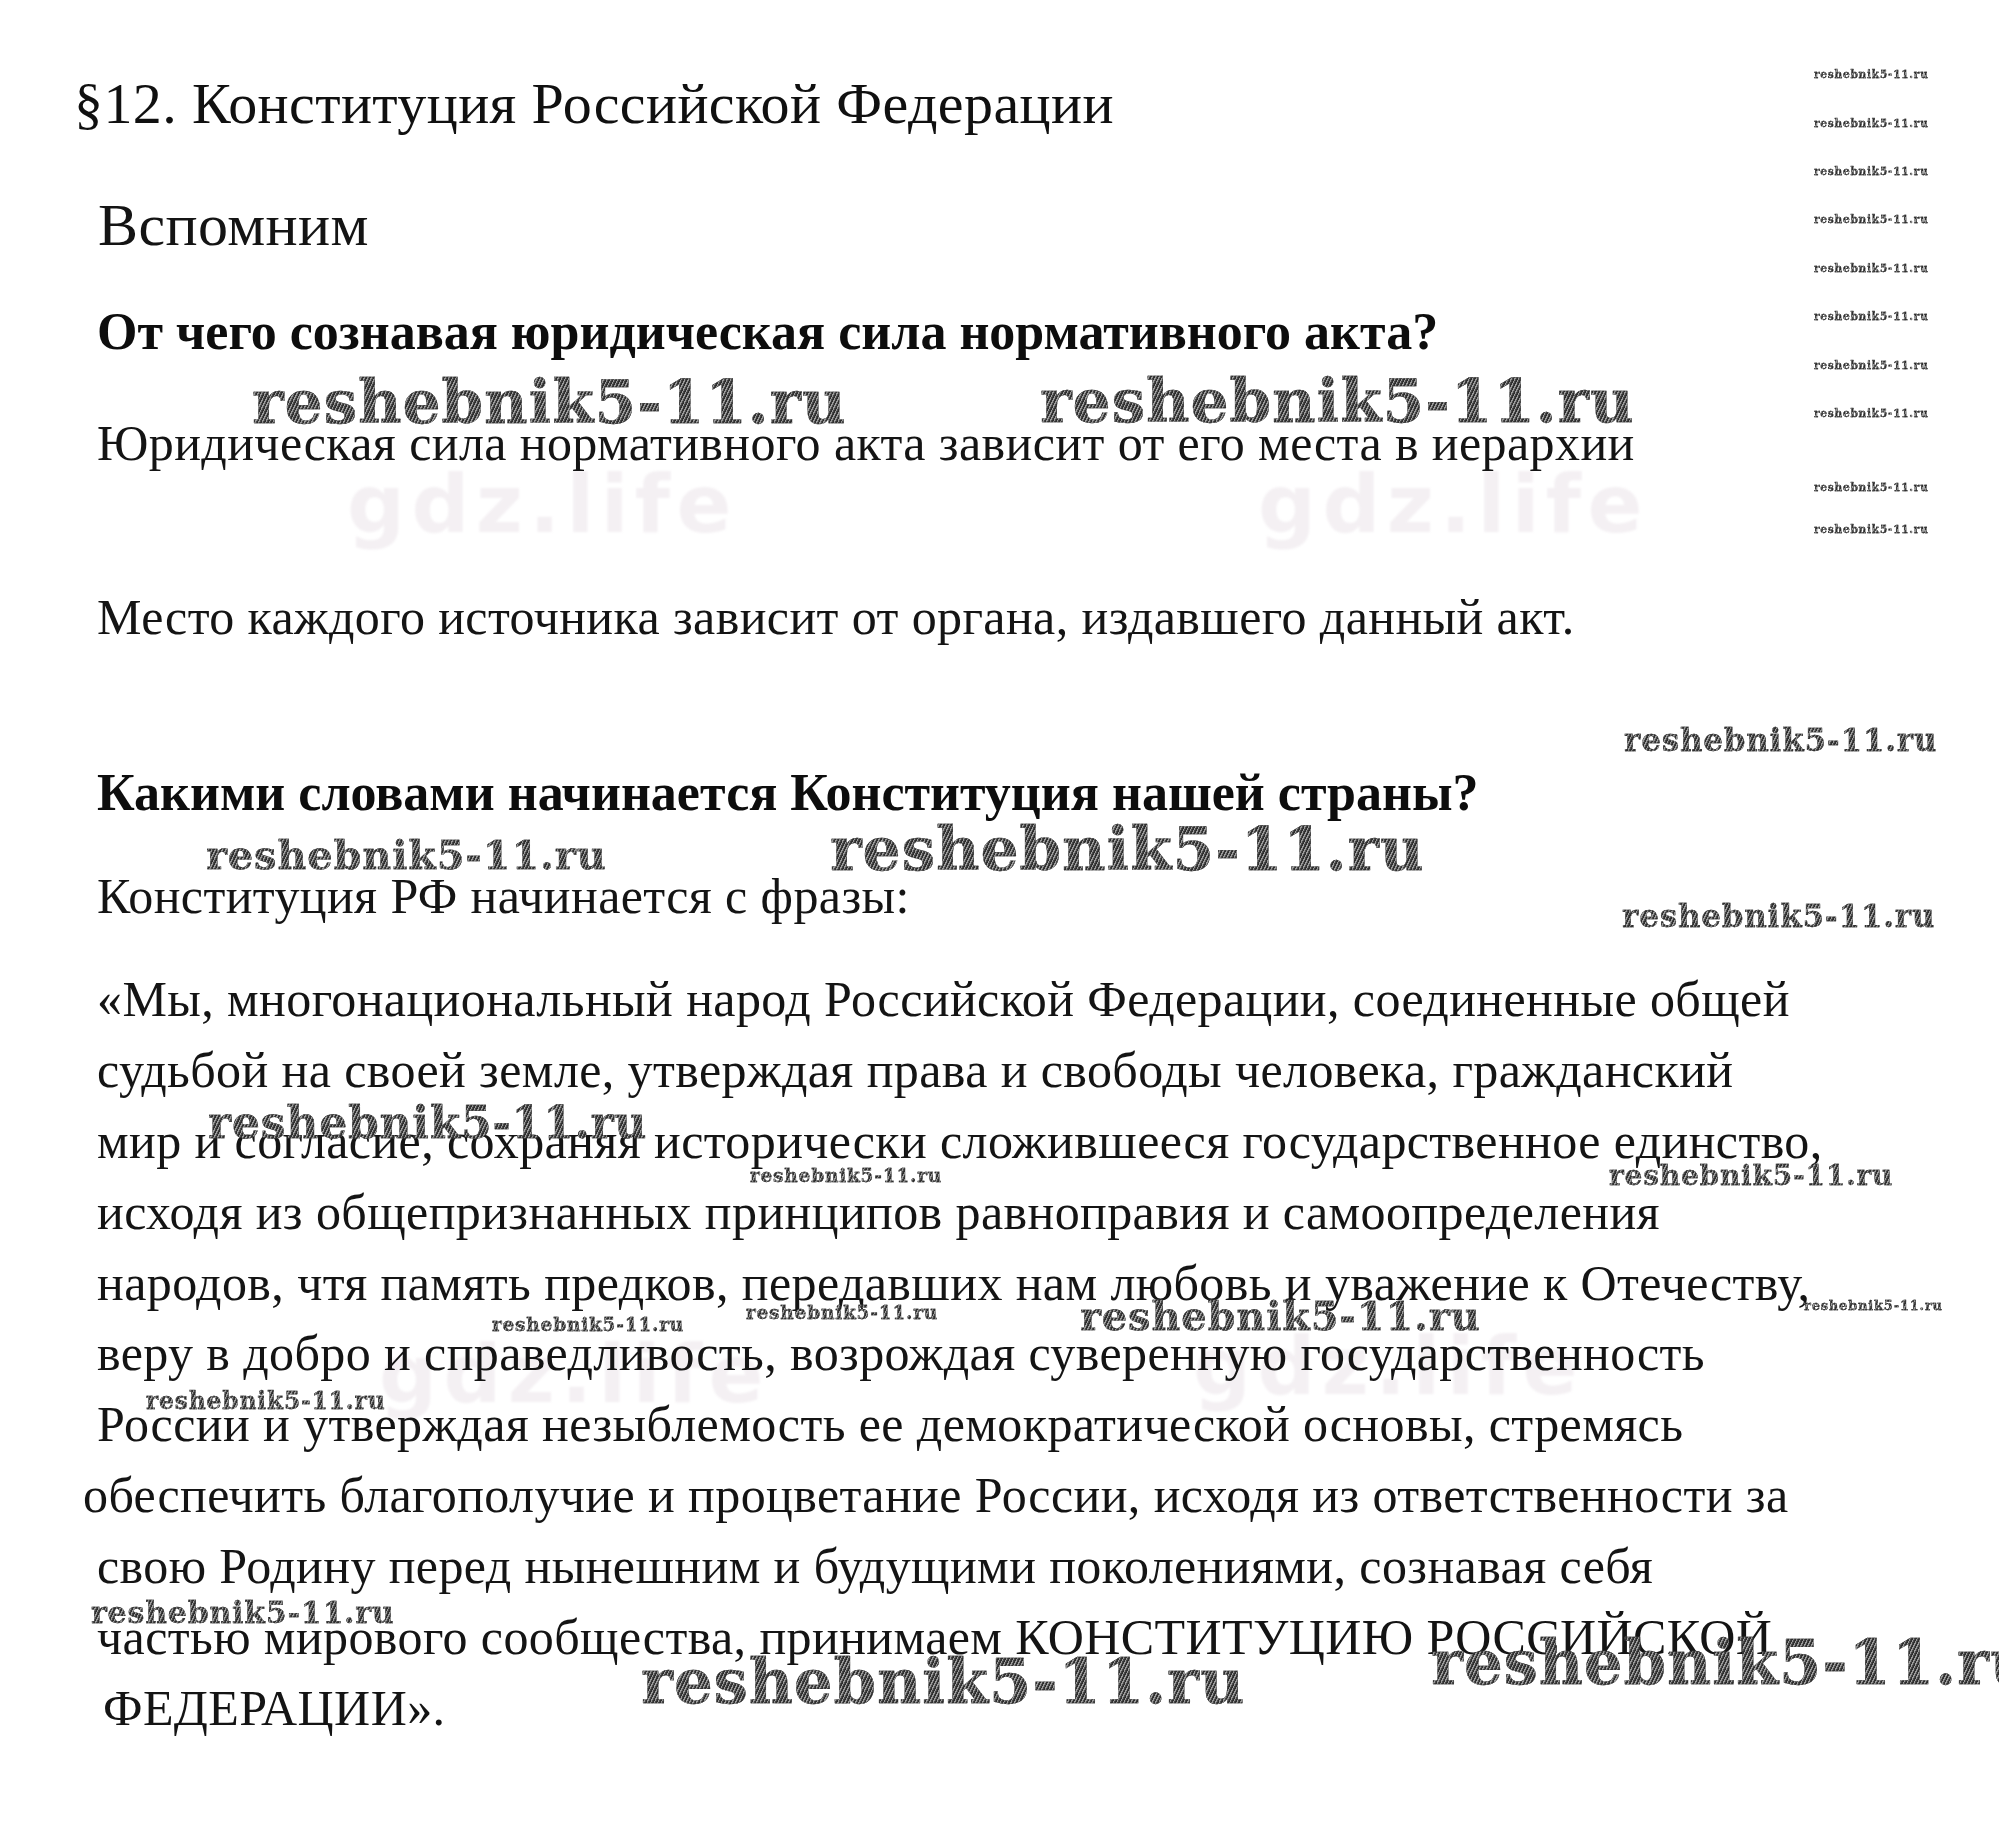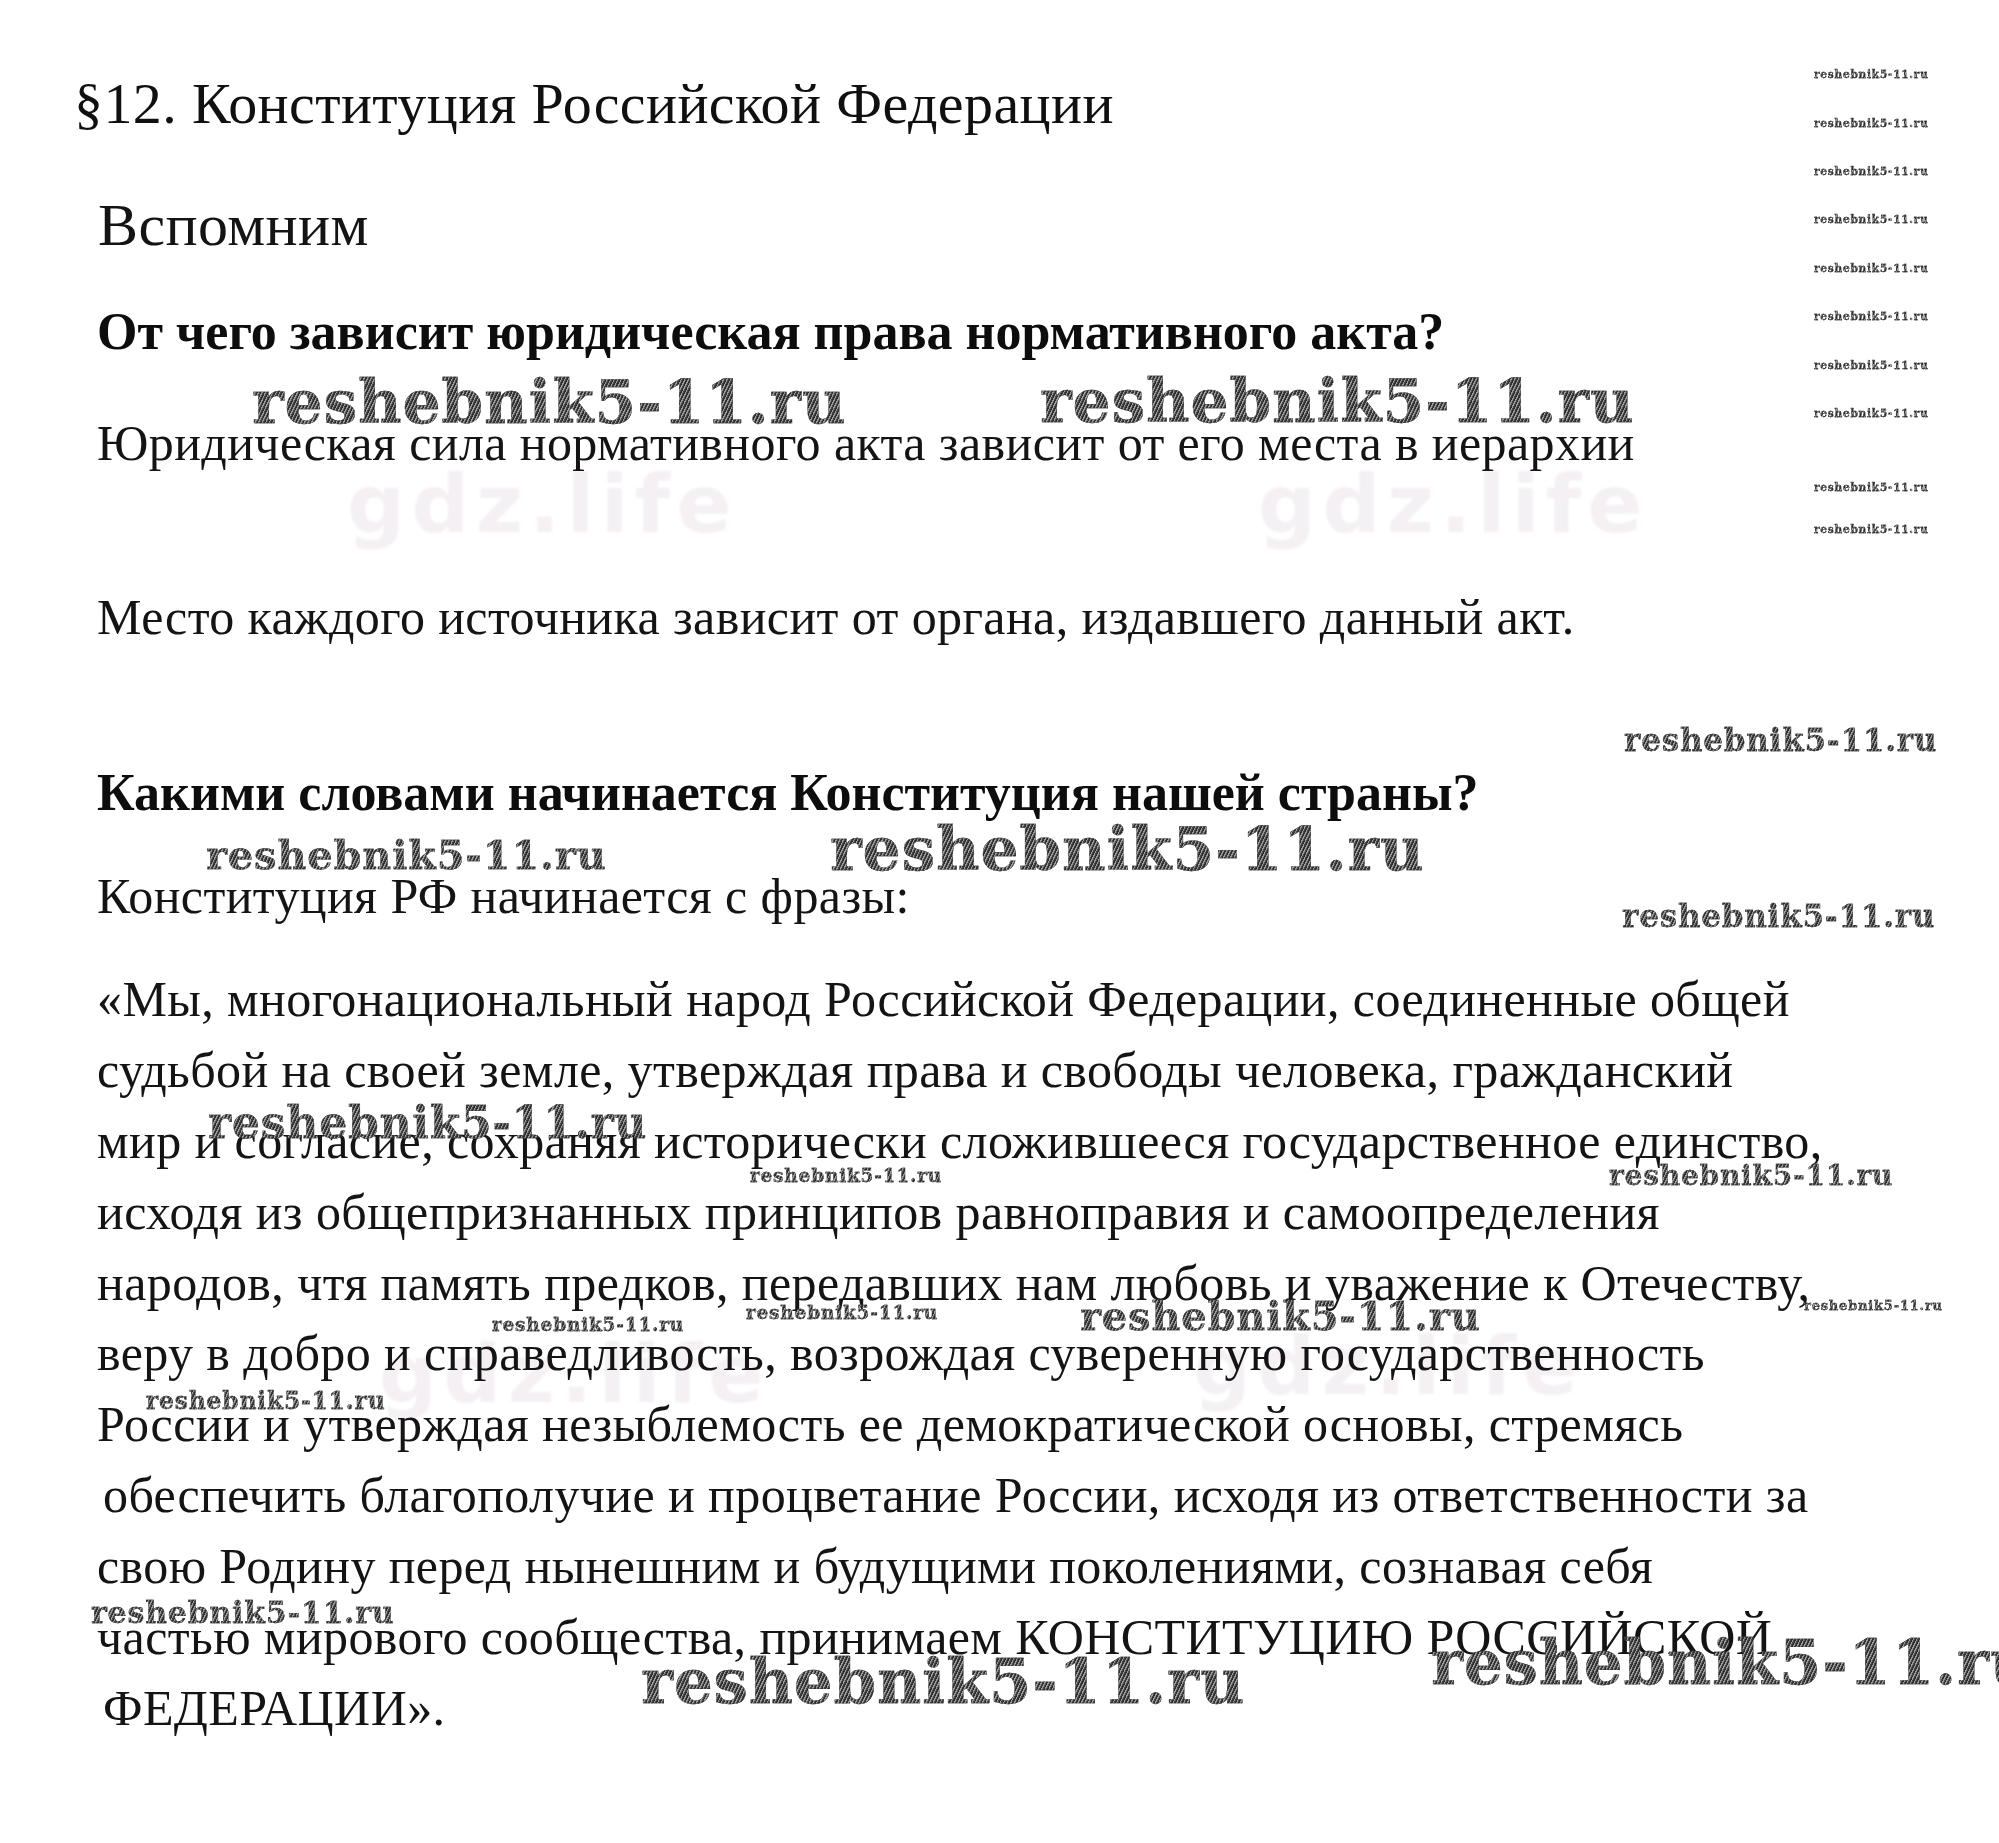--- a/index.html
+++ b/index.html
@@ -65,36 +65,36 @@
 <div class="page">
 
   <div class="faint" style="left:347px;top:464px;">gdz.life</div>
   <div class="faint" style="left:1258px;top:464px;">gdz.life</div>
   <div class="faint" style="left:379px;top:1334px;">gdz.life</div>
   <div class="faint" style="left:1193px;top:1326px;">gdz.life</div>
 
   <div class="t title" style="left:74px;top:75px;">§12. Конституция Российской Федерации</div>
   <div class="t section" style="left:98px;top:195px;">Вспомним</div>
 
-  <div class="t q" style="left:97px;top:306px;">От чего зависит юридическая права нормативного акта?</div>
+  <div class="t q" style="left:97px;top:306px;">От чего сознавая юридическая сила нормативного акта?</div>
 
   <div class="t" style="left:97px;top:418px;">Юридическая сила нормативного акта зависит от его места в иерархии</div>
   <div class="t" style="left:97px;top:592px;">Место каждого источника зависит от органа, издавшего данный акт.</div>
 
   <div class="t" style="left:97px;top:871px;">Конституция РФ начинается с фразы:</div>
   <div class="t q" style="left:97px;top:767px;">Какими словами начинается Конституция нашей страны?</div>
 
   <div class="t" style="left:97px;top:974px;">«Мы, многонациональный народ Российской Федерации, соединенные общей</div>
   <div class="t" style="left:97px;top:1045px;">судьбой на своей земле, утверждая права и свободы человека, гражданский</div>
   <div class="t" style="left:97px;top:1116px;">мир и согласие, сохраняя исторически сложившееся государственное единство,</div>
   <div class="t" style="left:97px;top:1187px;">исходя из общепризнанных принципов равноправия и самоопределения</div>
   <div class="t" style="left:97px;top:1258px;">народов, чтя память предков, передавших нам любовь и уважение к Отечеству,</div>
   <div class="t" style="left:97px;top:1328px;">веру в добро и справедливость, возрождая суверенную государственность</div>
   <div class="t" style="left:97px;top:1399px;">России и утверждая незыблемость ее демократической основы, стремясь</div>
-  <div class="t" style="left:103px;top:1470px;">обеспечить благополучие и процветание России, исходя из ответственности за</div>
+  <div class="t" style="left:83px;top:1470px;">обеспечить благополучие и процветание России, исходя из ответственности за</div>
   <div class="t" style="left:97px;top:1541px;">свою Родину перед нынешним и будущими поколениями, сознавая себя</div>
   <div class="t" style="left:97px;top:1612px;">частью мирового сообщества, принимаем КОНСТИТУЦИЮ РОССИЙСКОЙ</div>
   <div class="t" style="left:103px;top:1683px;">ФЕДЕРАЦИИ».</div>
 
   <div class="wm" style="left:252px;top:372px;font-size:60px;">reshebnik5-11.ru</div>
   <div class="wm" style="left:1040px;top:371px;font-size:60px;">reshebnik5-11.ru</div>
   <div class="wm" style="left:1624px;top:725px;font-size:31px;">reshebnik5-11.ru</div>
   <div class="wm" style="left:206px;top:835px;font-size:40px;">reshebnik5-11.ru</div>
   <div class="wm" style="left:830px;top:819px;font-size:60px;">reshebnik5-11.ru</div>
   <div class="wm" style="left:1622px;top:901px;font-size:31px;">reshebnik5-11.ru</div>

